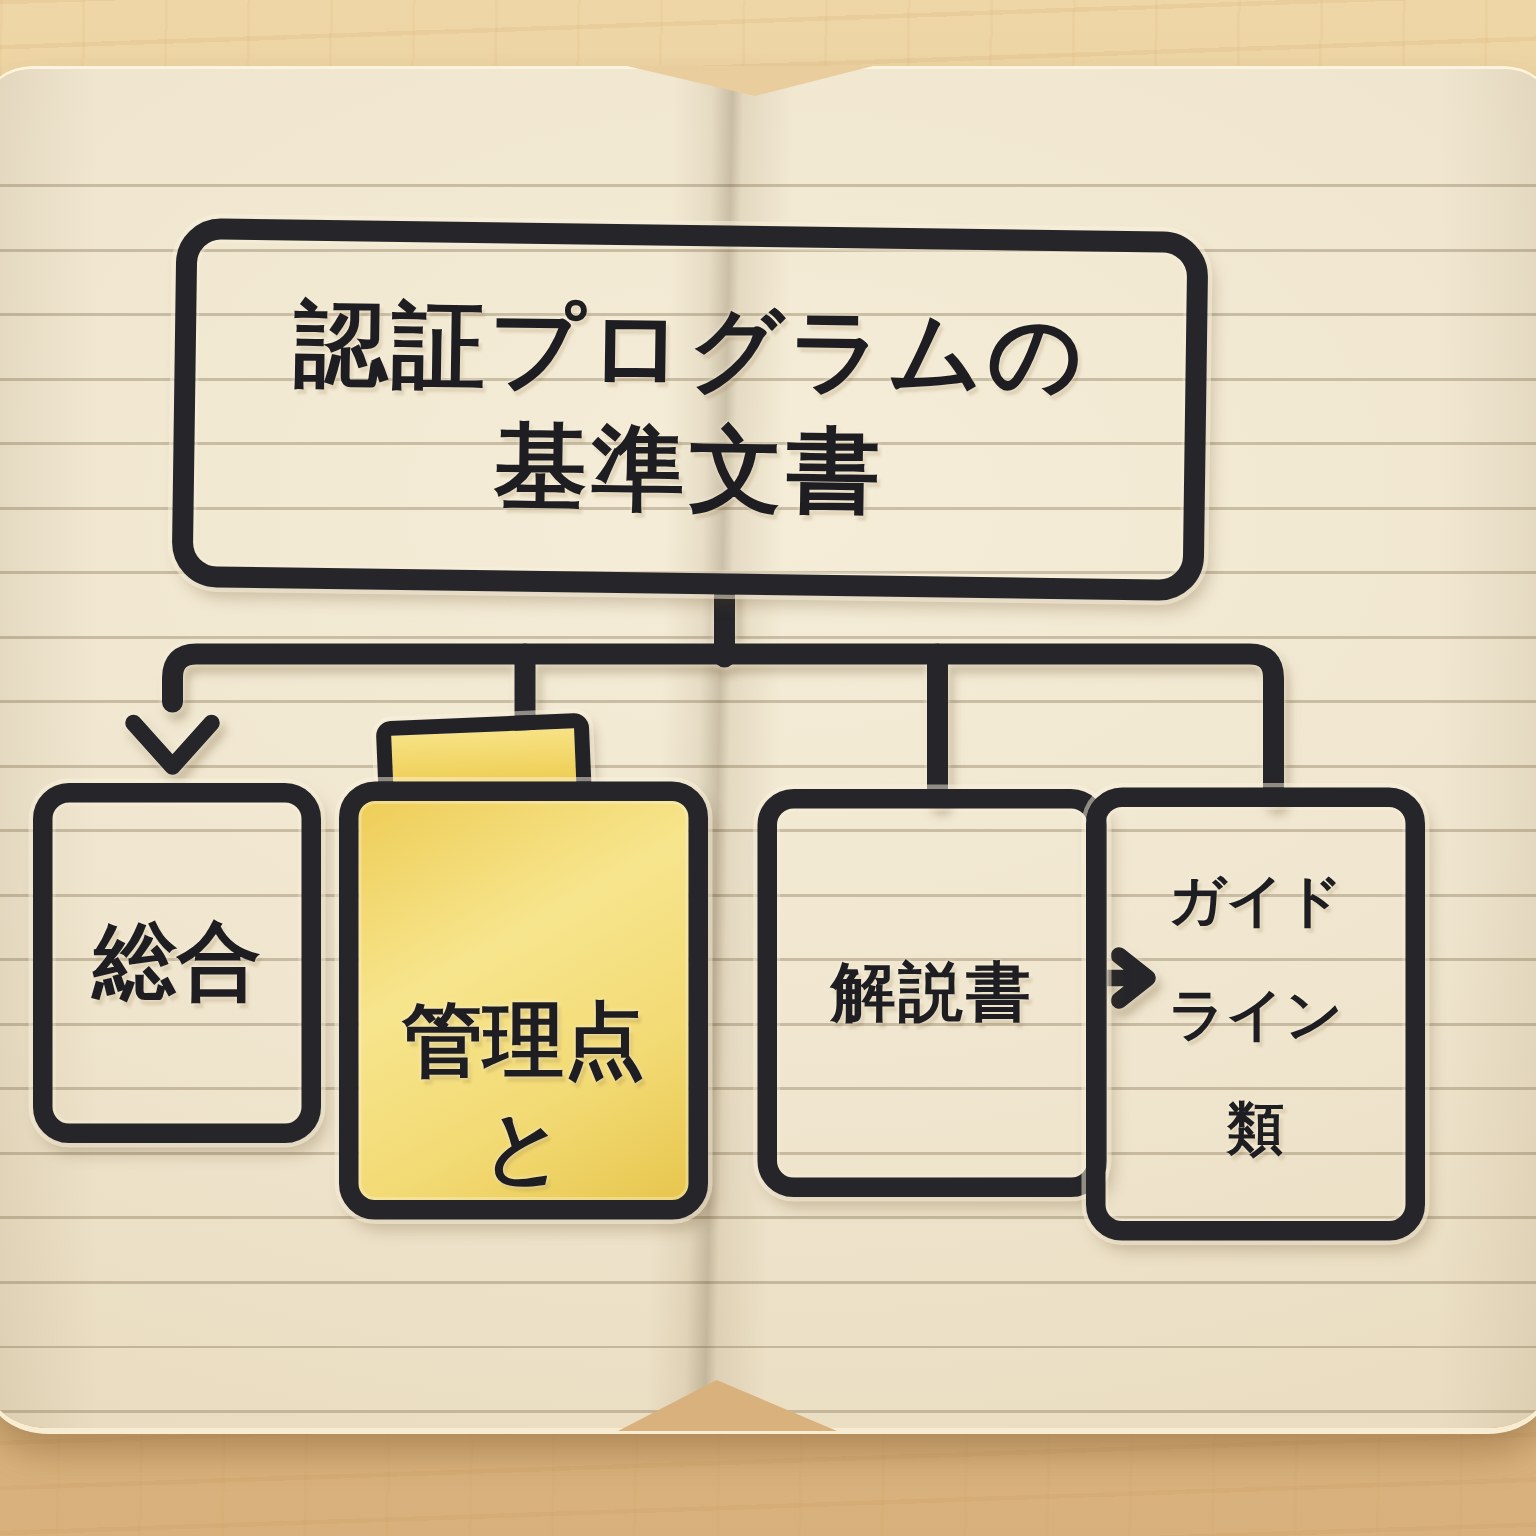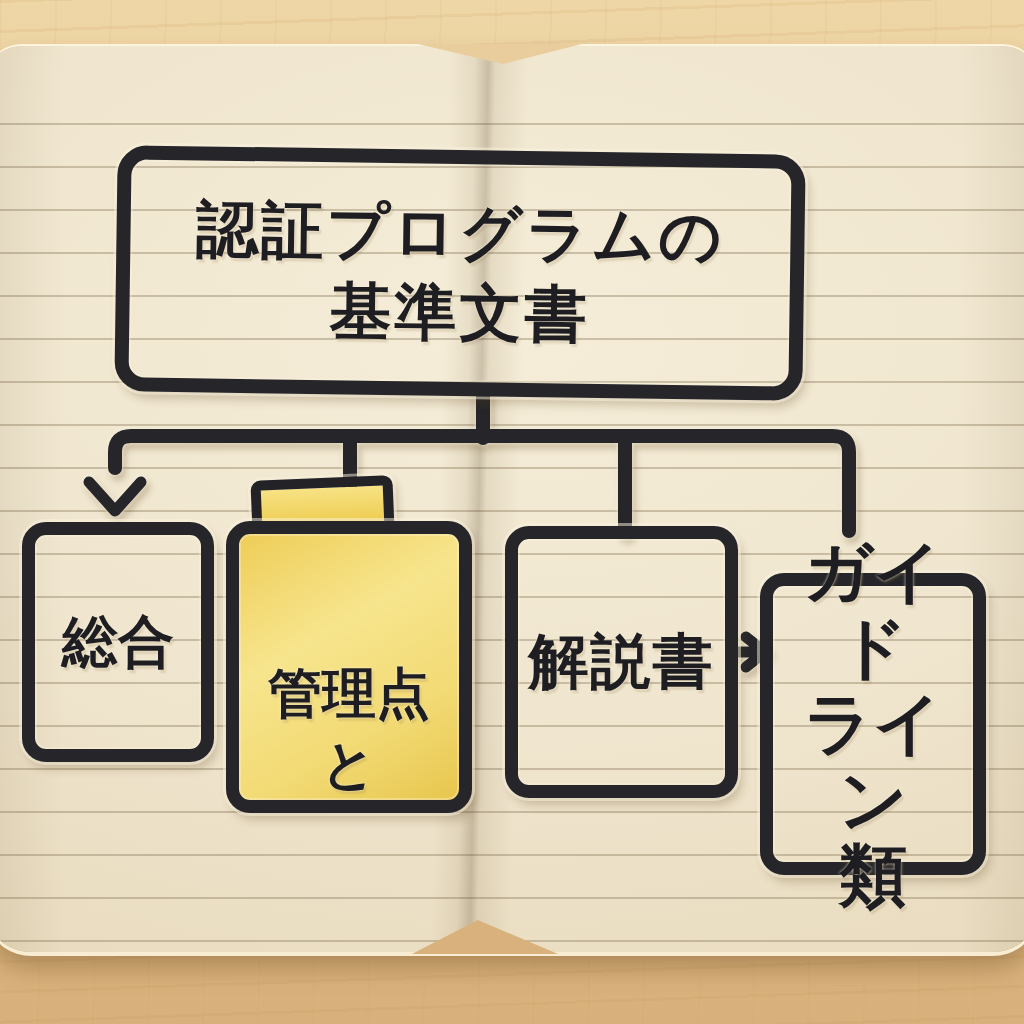--- a/index.html
+++ b/index.html
@@ -71,22 +71,22 @@
     font-size:62px; line-height:80px; letter-spacing:3px;
     transform:rotate(0.8deg);
   }
   #node-sogo{ left:22px;  top:522px; width:192px; height:240px; font-size:56px; line-height:82px; }
   #node-kanri{
     left:226px; top:521px; width:246px; height:292px;
     font-size:54px; line-height:71px;
     background:linear-gradient(150deg,#eecd58 0%,#f7e58d 38%,#f2da74 70%,#e7c64e 100%);
     justify-content:flex-end;
   }
-  #node-kaisetsu{ left:505px; top:526px; width:233px; height:272px; font-size:60px; letter-spacing:2px; }
-  #node-guide{ left:760px; top:525px; width:226px; height:302px; font-size:68px; line-height:76px;margin-top:48px; }
+  #node-kaisetsu{ left:505px; top:526px; width:233px; height:272px; font-size:43px; letter-spacing:2px; }
+  #node-guide{ left:724px; top:525px; width:226px; height:302px; font-size:38px; line-height:76px; }
 
   .tab{
     position:absolute; left:252px; top:478px; width:142px; height:80px; z-index:4;
     border:10px solid #232327; border-radius:10px;
     background:linear-gradient(180deg,#f7e284 0%,#eece55 55%,#e4bd3c 100%);
     transform:rotate(-2.4deg);
     box-shadow: 0 0 0 3px rgba(251,244,223,.5), 3px 5px 8px rgba(90,63,22,.3);
   }
 </style>
 </head>

